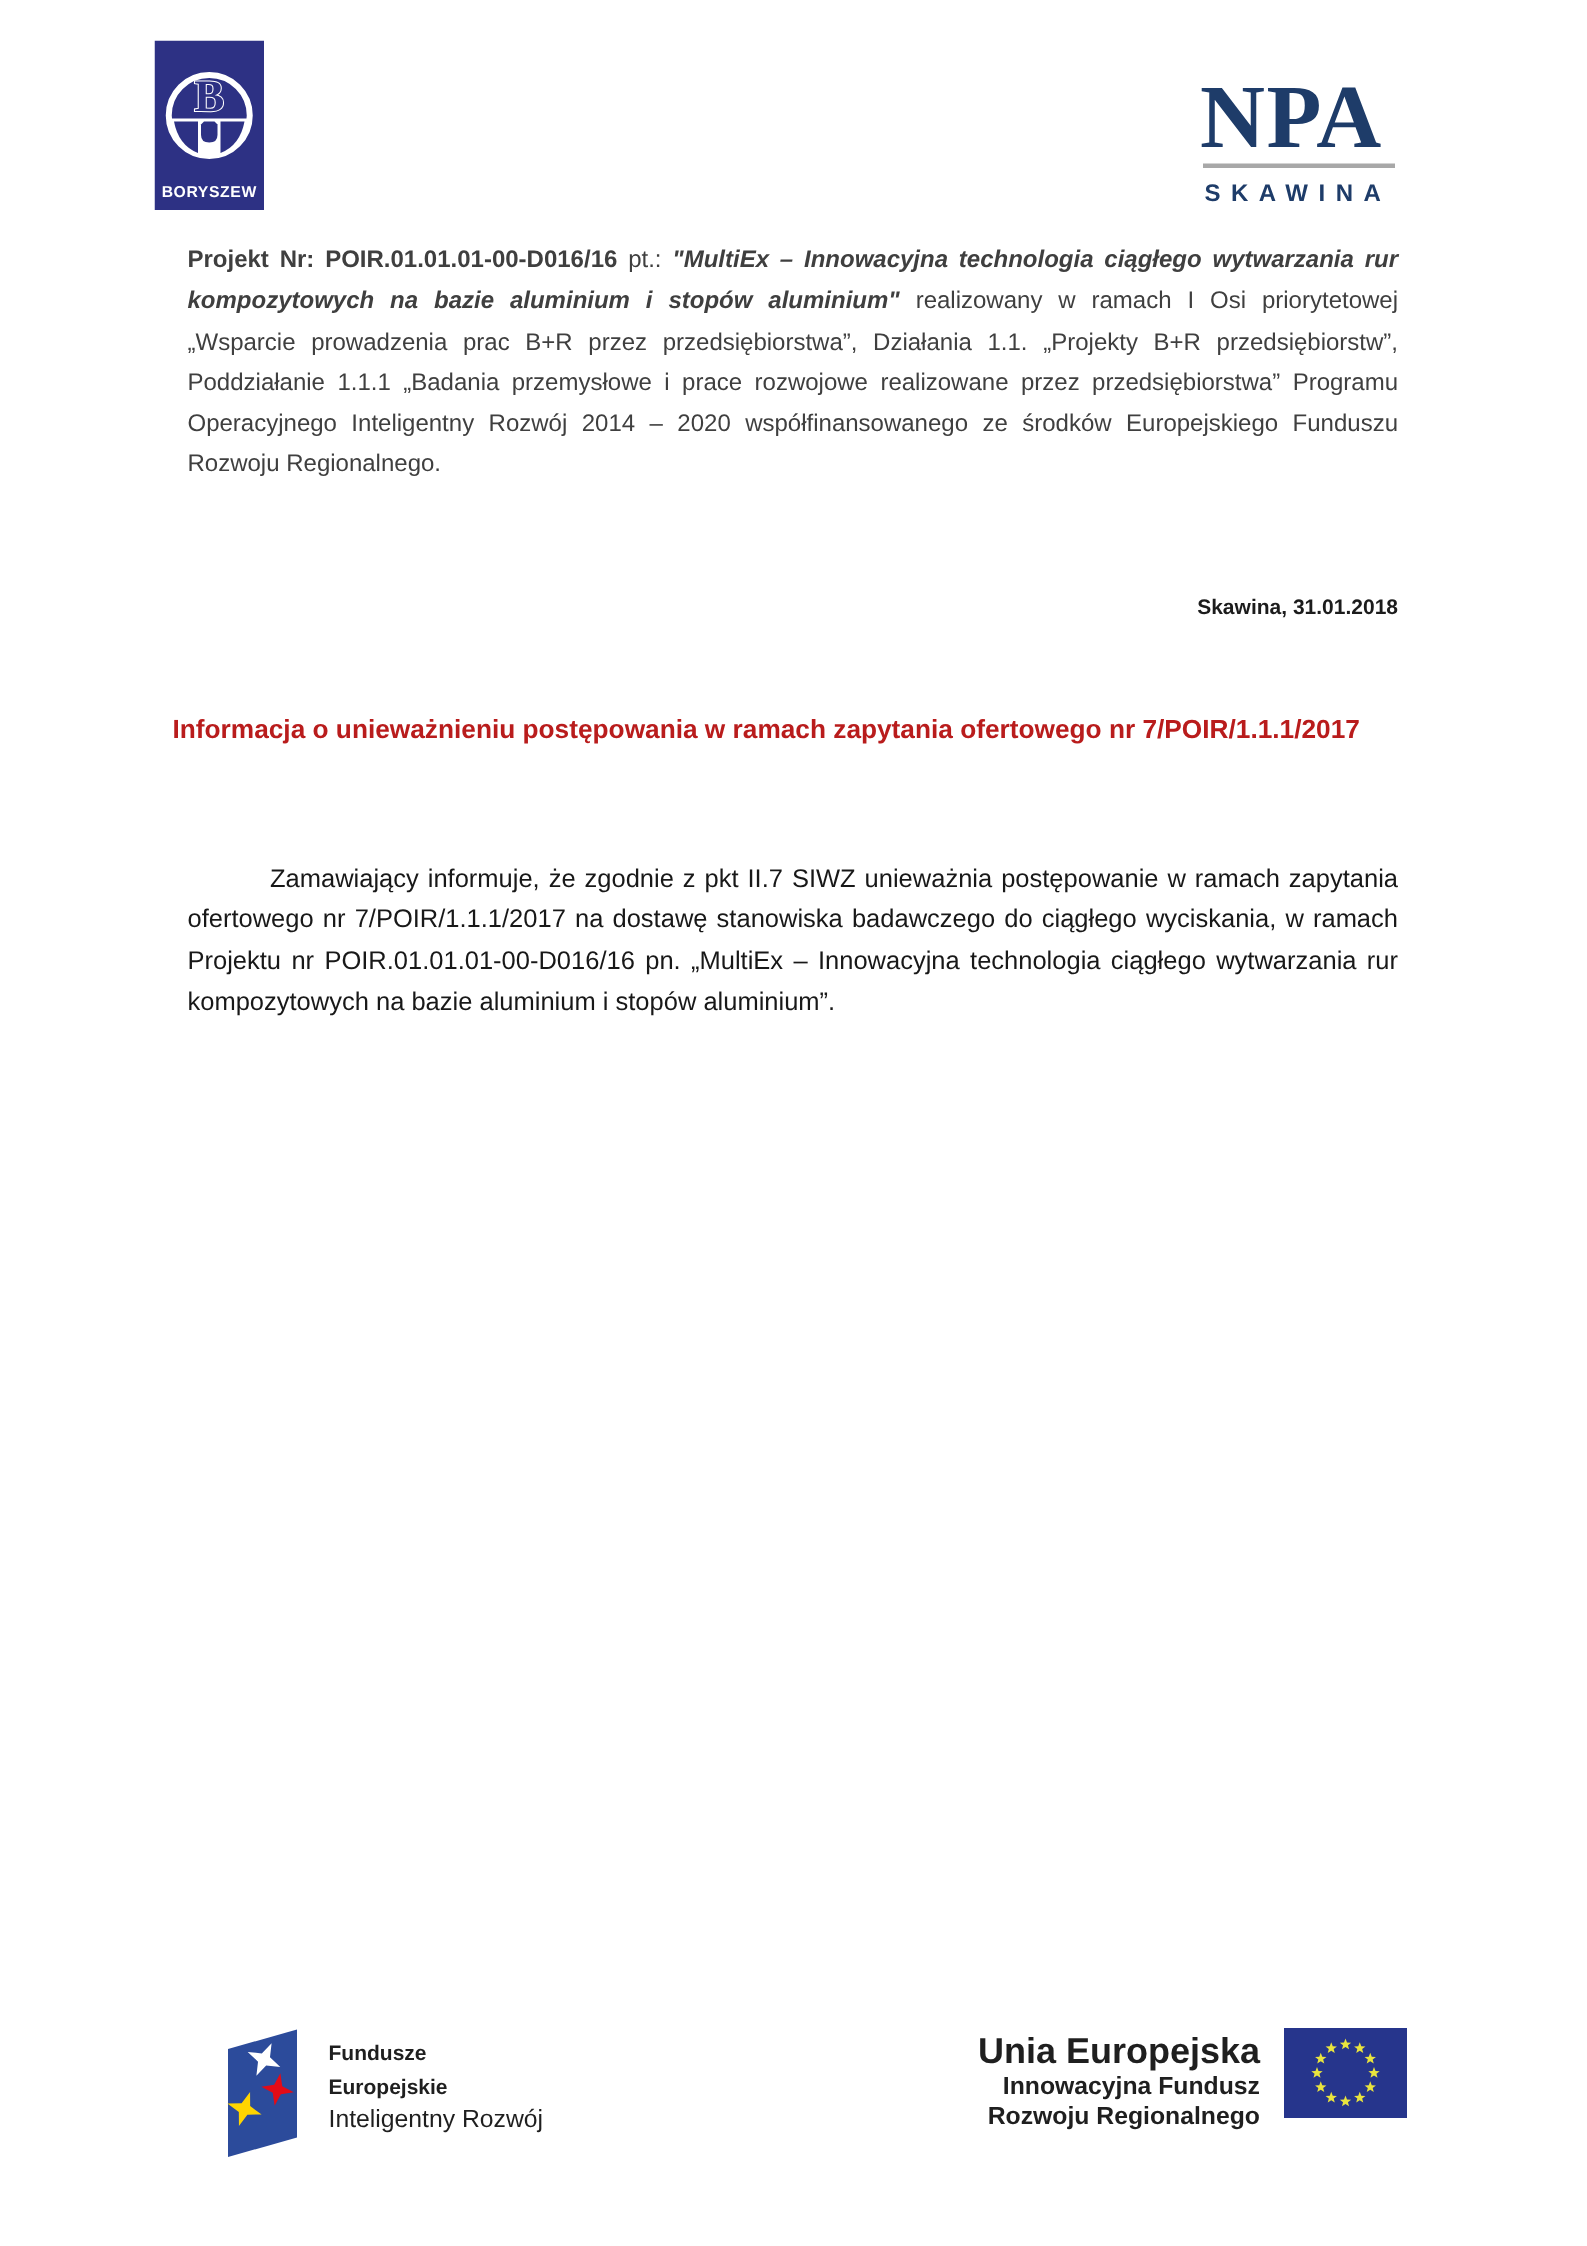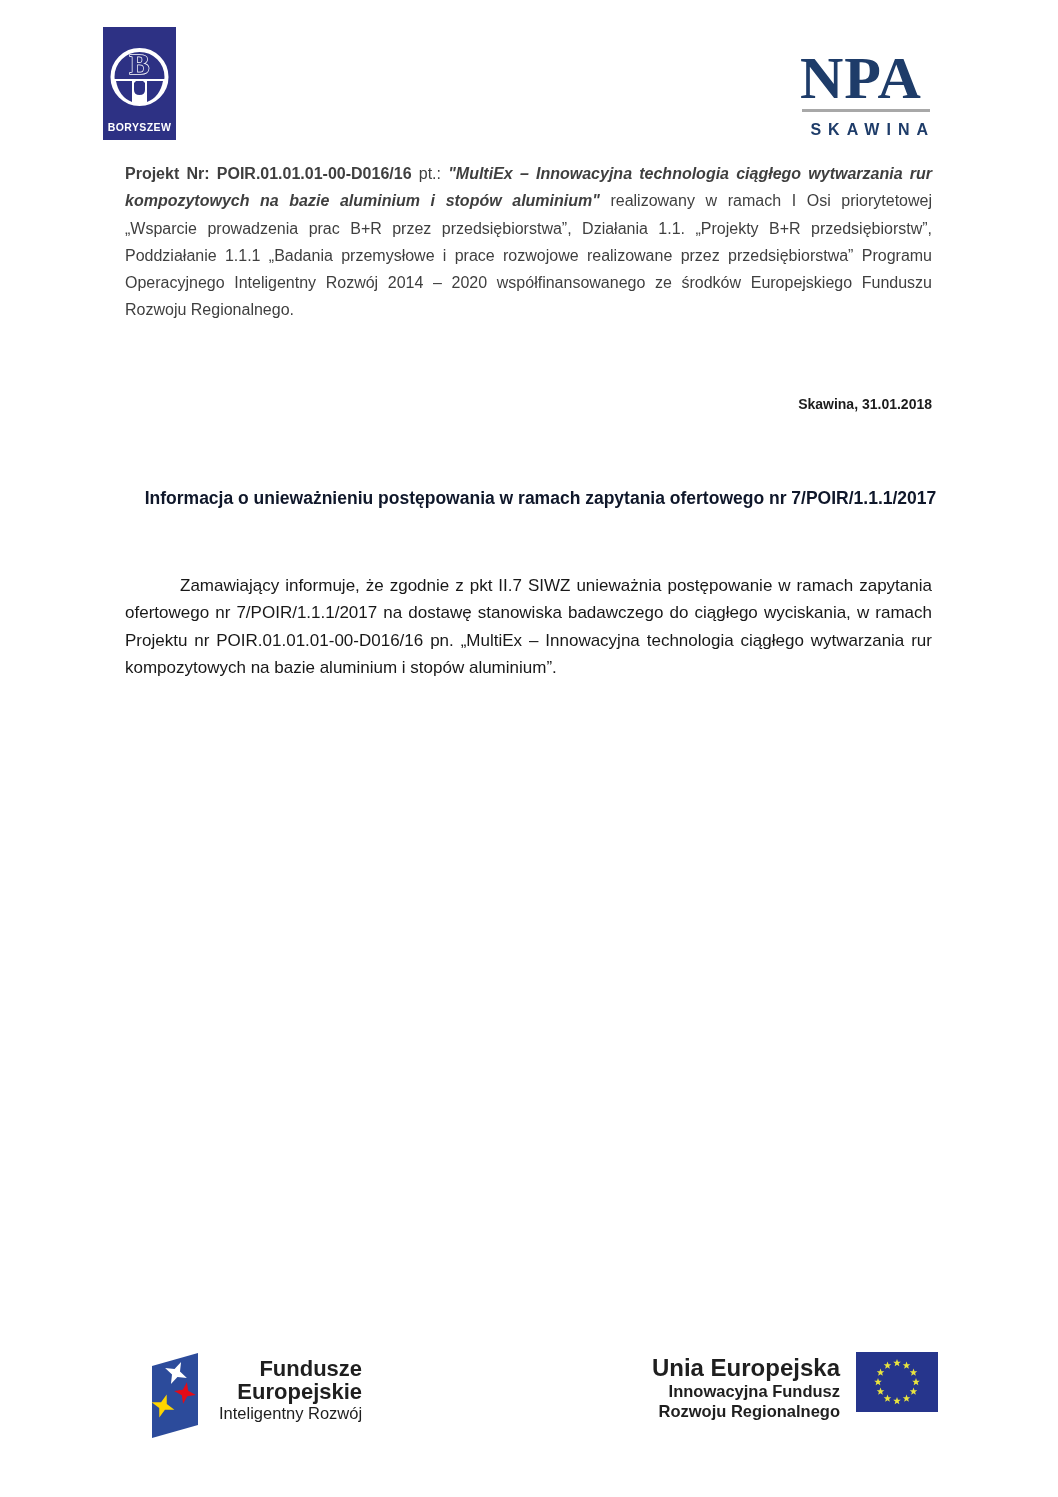--- a/index.html
+++ b/index.html
@@ -15,49 +15,49 @@
   .boryszew{position:absolute;left:103px;top:27px;width:73px;height:113px;}
   .npa{position:absolute;left:800px;top:54px;width:135px;text-align:left;}
   .npa-wordmark{
     font-family:"Liberation Serif", serif;
     font-weight:bold;font-size:60px;line-height:48px;
     color:#1e3c69;letter-spacing:1px;
   }
   .npa-line{border:none;border-top:3px solid #a8a8a8;margin:7px 0 9px 2px;width:128px;}
   .npa-sub{
     font-size:16px;font-weight:bold;color:#1e3c69;
-    letter-spacing:7px;margin-left:3px;text-align:right;
+    letter-spacing:7px;margin-left:3px;
   }
   
   .intro{
     position:absolute;left:125px;top:160px;width:807px;
     font-size:16px;line-height:27.3px;color:#3f3f3f;
     text-align:justify;margin:0;
   }
   .intro .b{font-weight:bold;}
   .intro .bi{font-weight:bold;font-style:italic;}
   .dateline{
     position:absolute;left:125px;top:396px;width:807px;
     text-align:right;font-size:14px;font-weight:600;color:#1c1c1c;margin:0;
   }
   .doc-heading{
     position:absolute;left:115px;top:476px;width:827px;
-    text-align:center;font-size:17.5px;font-weight:bold;color:#0f172a;margin:12px;
+    text-align:left;font-size:17.5px;font-weight:bold;color:#b91c1c;margin:0;
   }
   .body-para{
     position:absolute;left:125px;width:807px;
     font-size:17px;line-height:27.3px;color:#181818;
     text-align:justify;margin:0;
   }
   .para1{top:572px;text-indent:55px;}
   .para2{top:700px;}
   
   .footer-left{position:absolute;left:146px;top:1351px;display:flex;align-items:flex-start;}
   .fe-text{margin-left:15px;padding-top:6px;color:#1f1f1f;}
-  .fe-l1,.fe-l2{font-size:22px;font-weight:bold;line-height:23px;text-align:right;}
+  .fe-l1,.fe-l2{font-size:14px;font-weight:bold;line-height:23px;}
   .fe-l3{font-size:16.5px;line-height:20px;margin-top:0;}
   .footer-right{position:absolute;left:600px;top:1352px;width:338px;display:flex;justify-content:flex-end;align-items:flex-start;}
   .eu-text{text-align:right;color:#1f1f1f;padding-top:2px;}
   .eu-l1{font-size:24px;font-weight:bold;line-height:27px;}
   .eu-l2,.eu-l3{font-size:16.5px;font-weight:600;line-height:20px;}
   .eu-flag{margin-left:16px;}
 </style>
 </head>
 <body>
 

